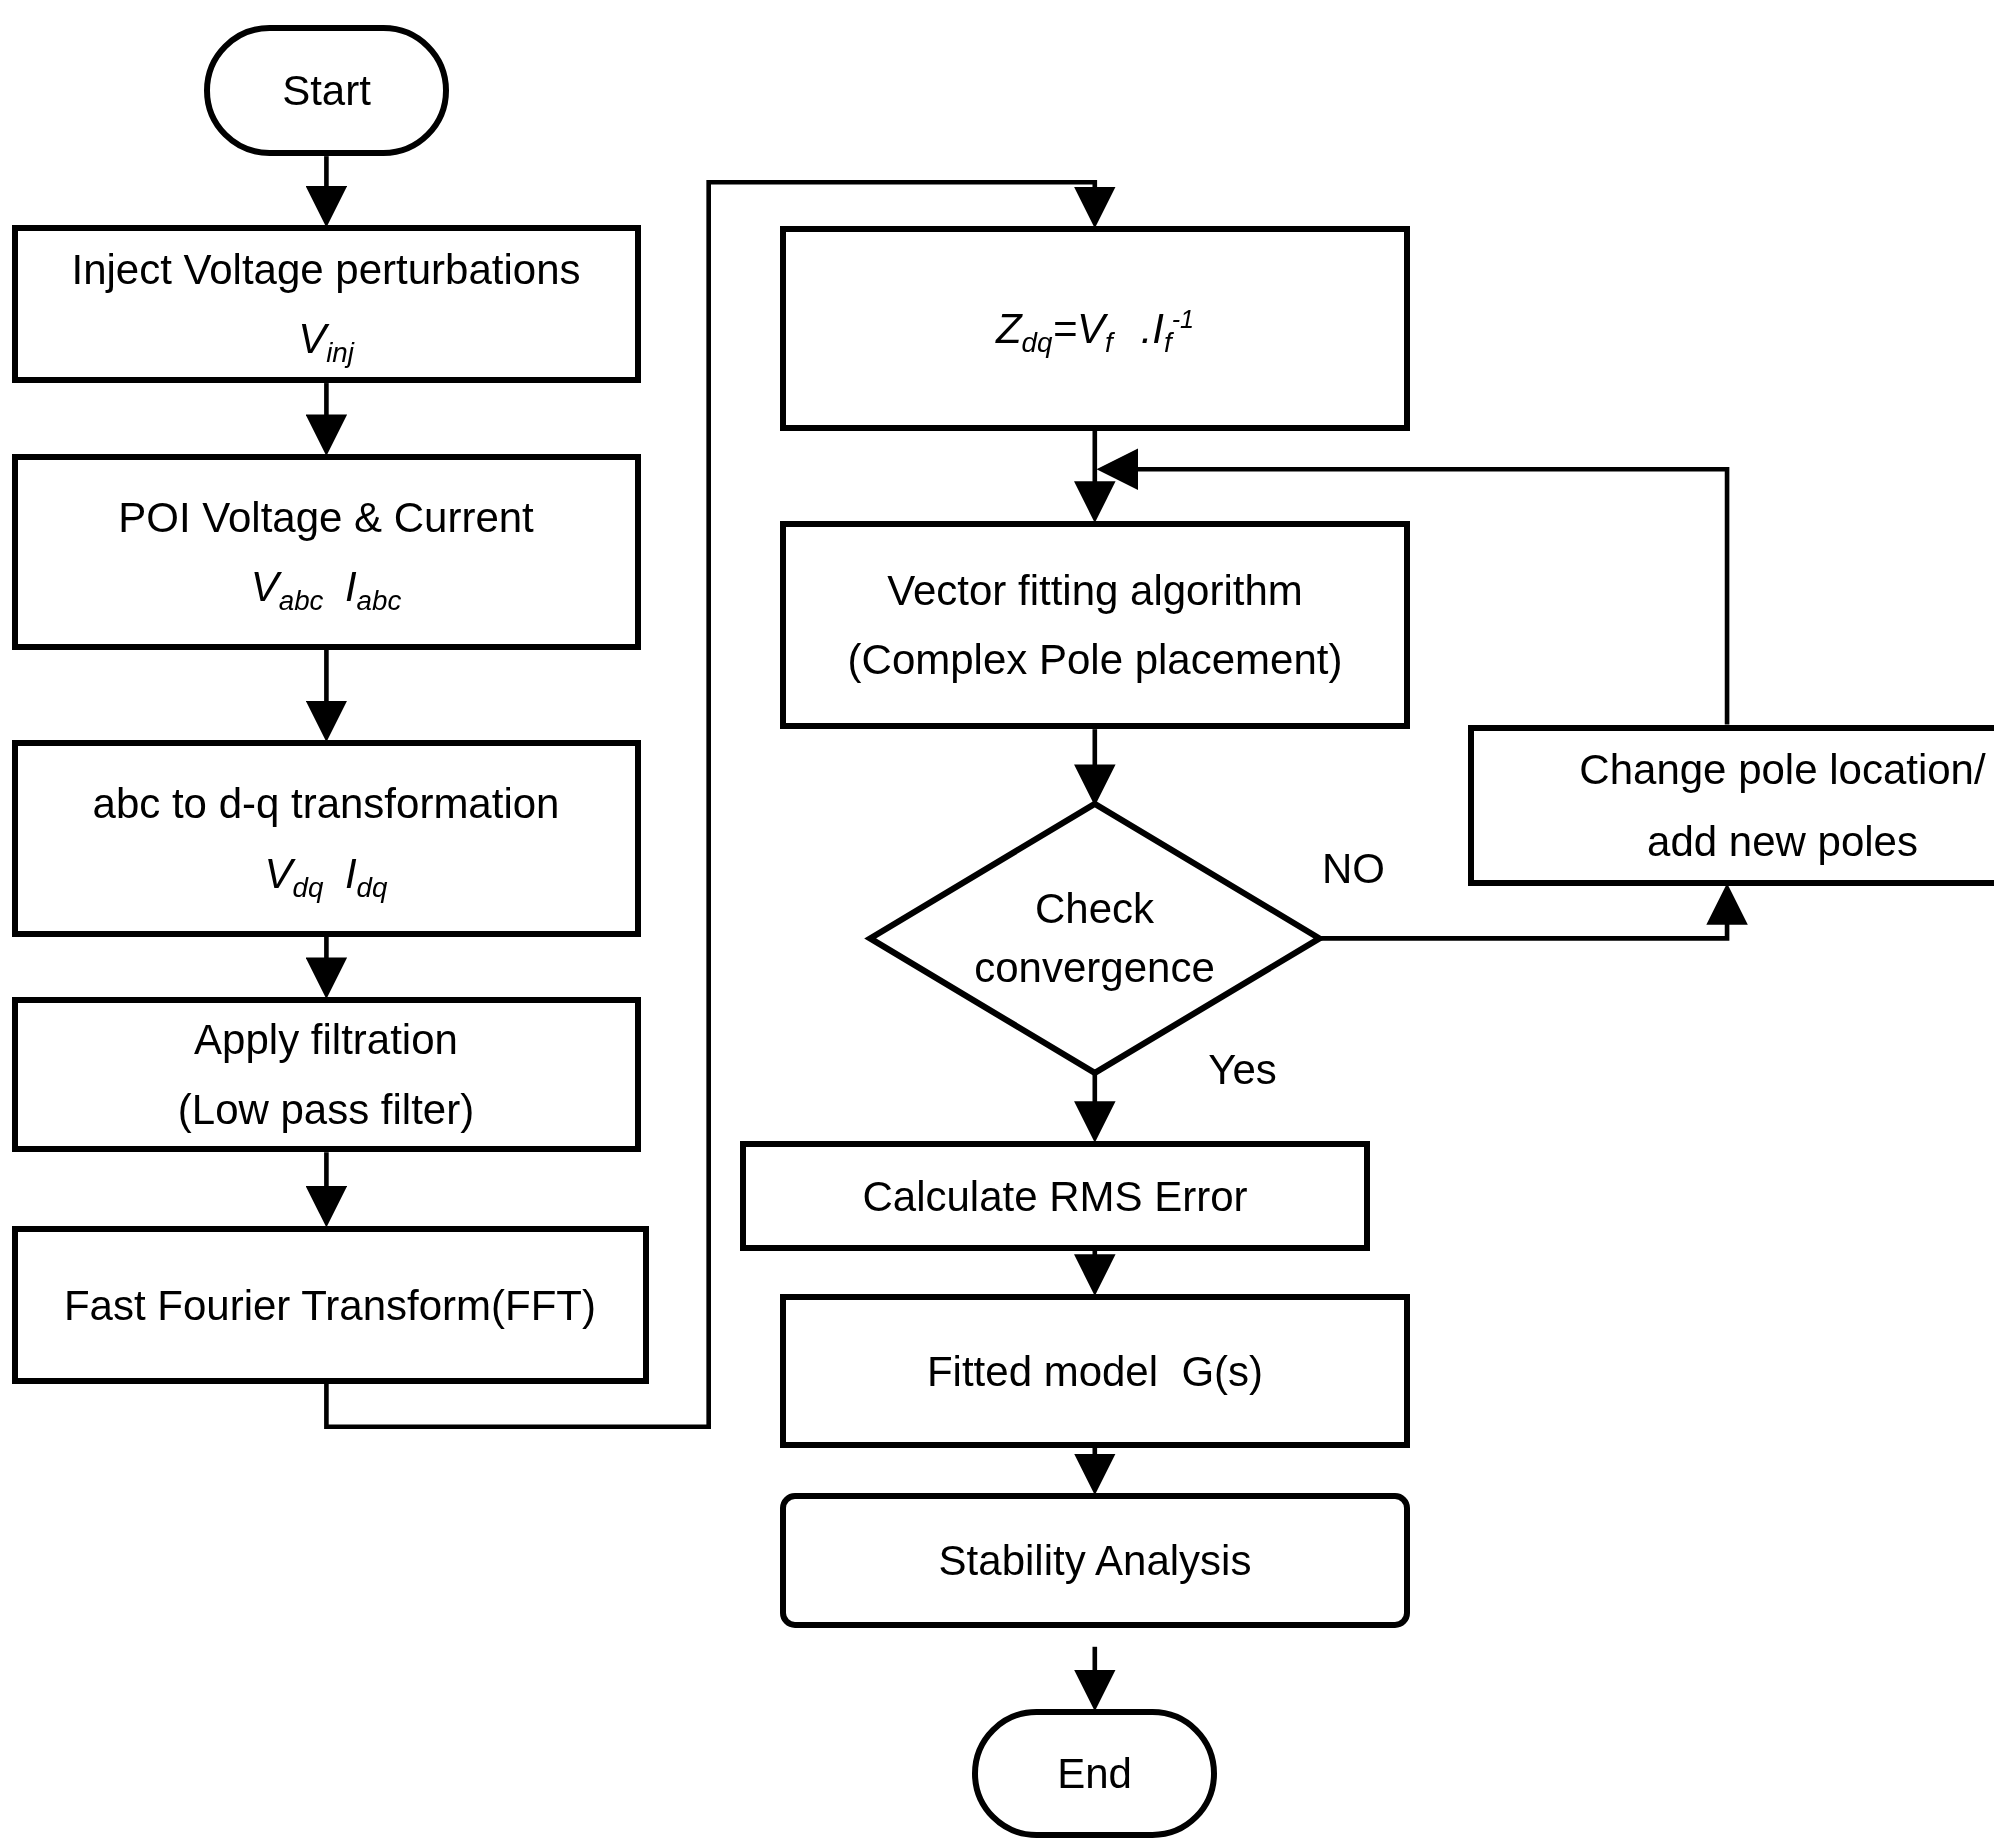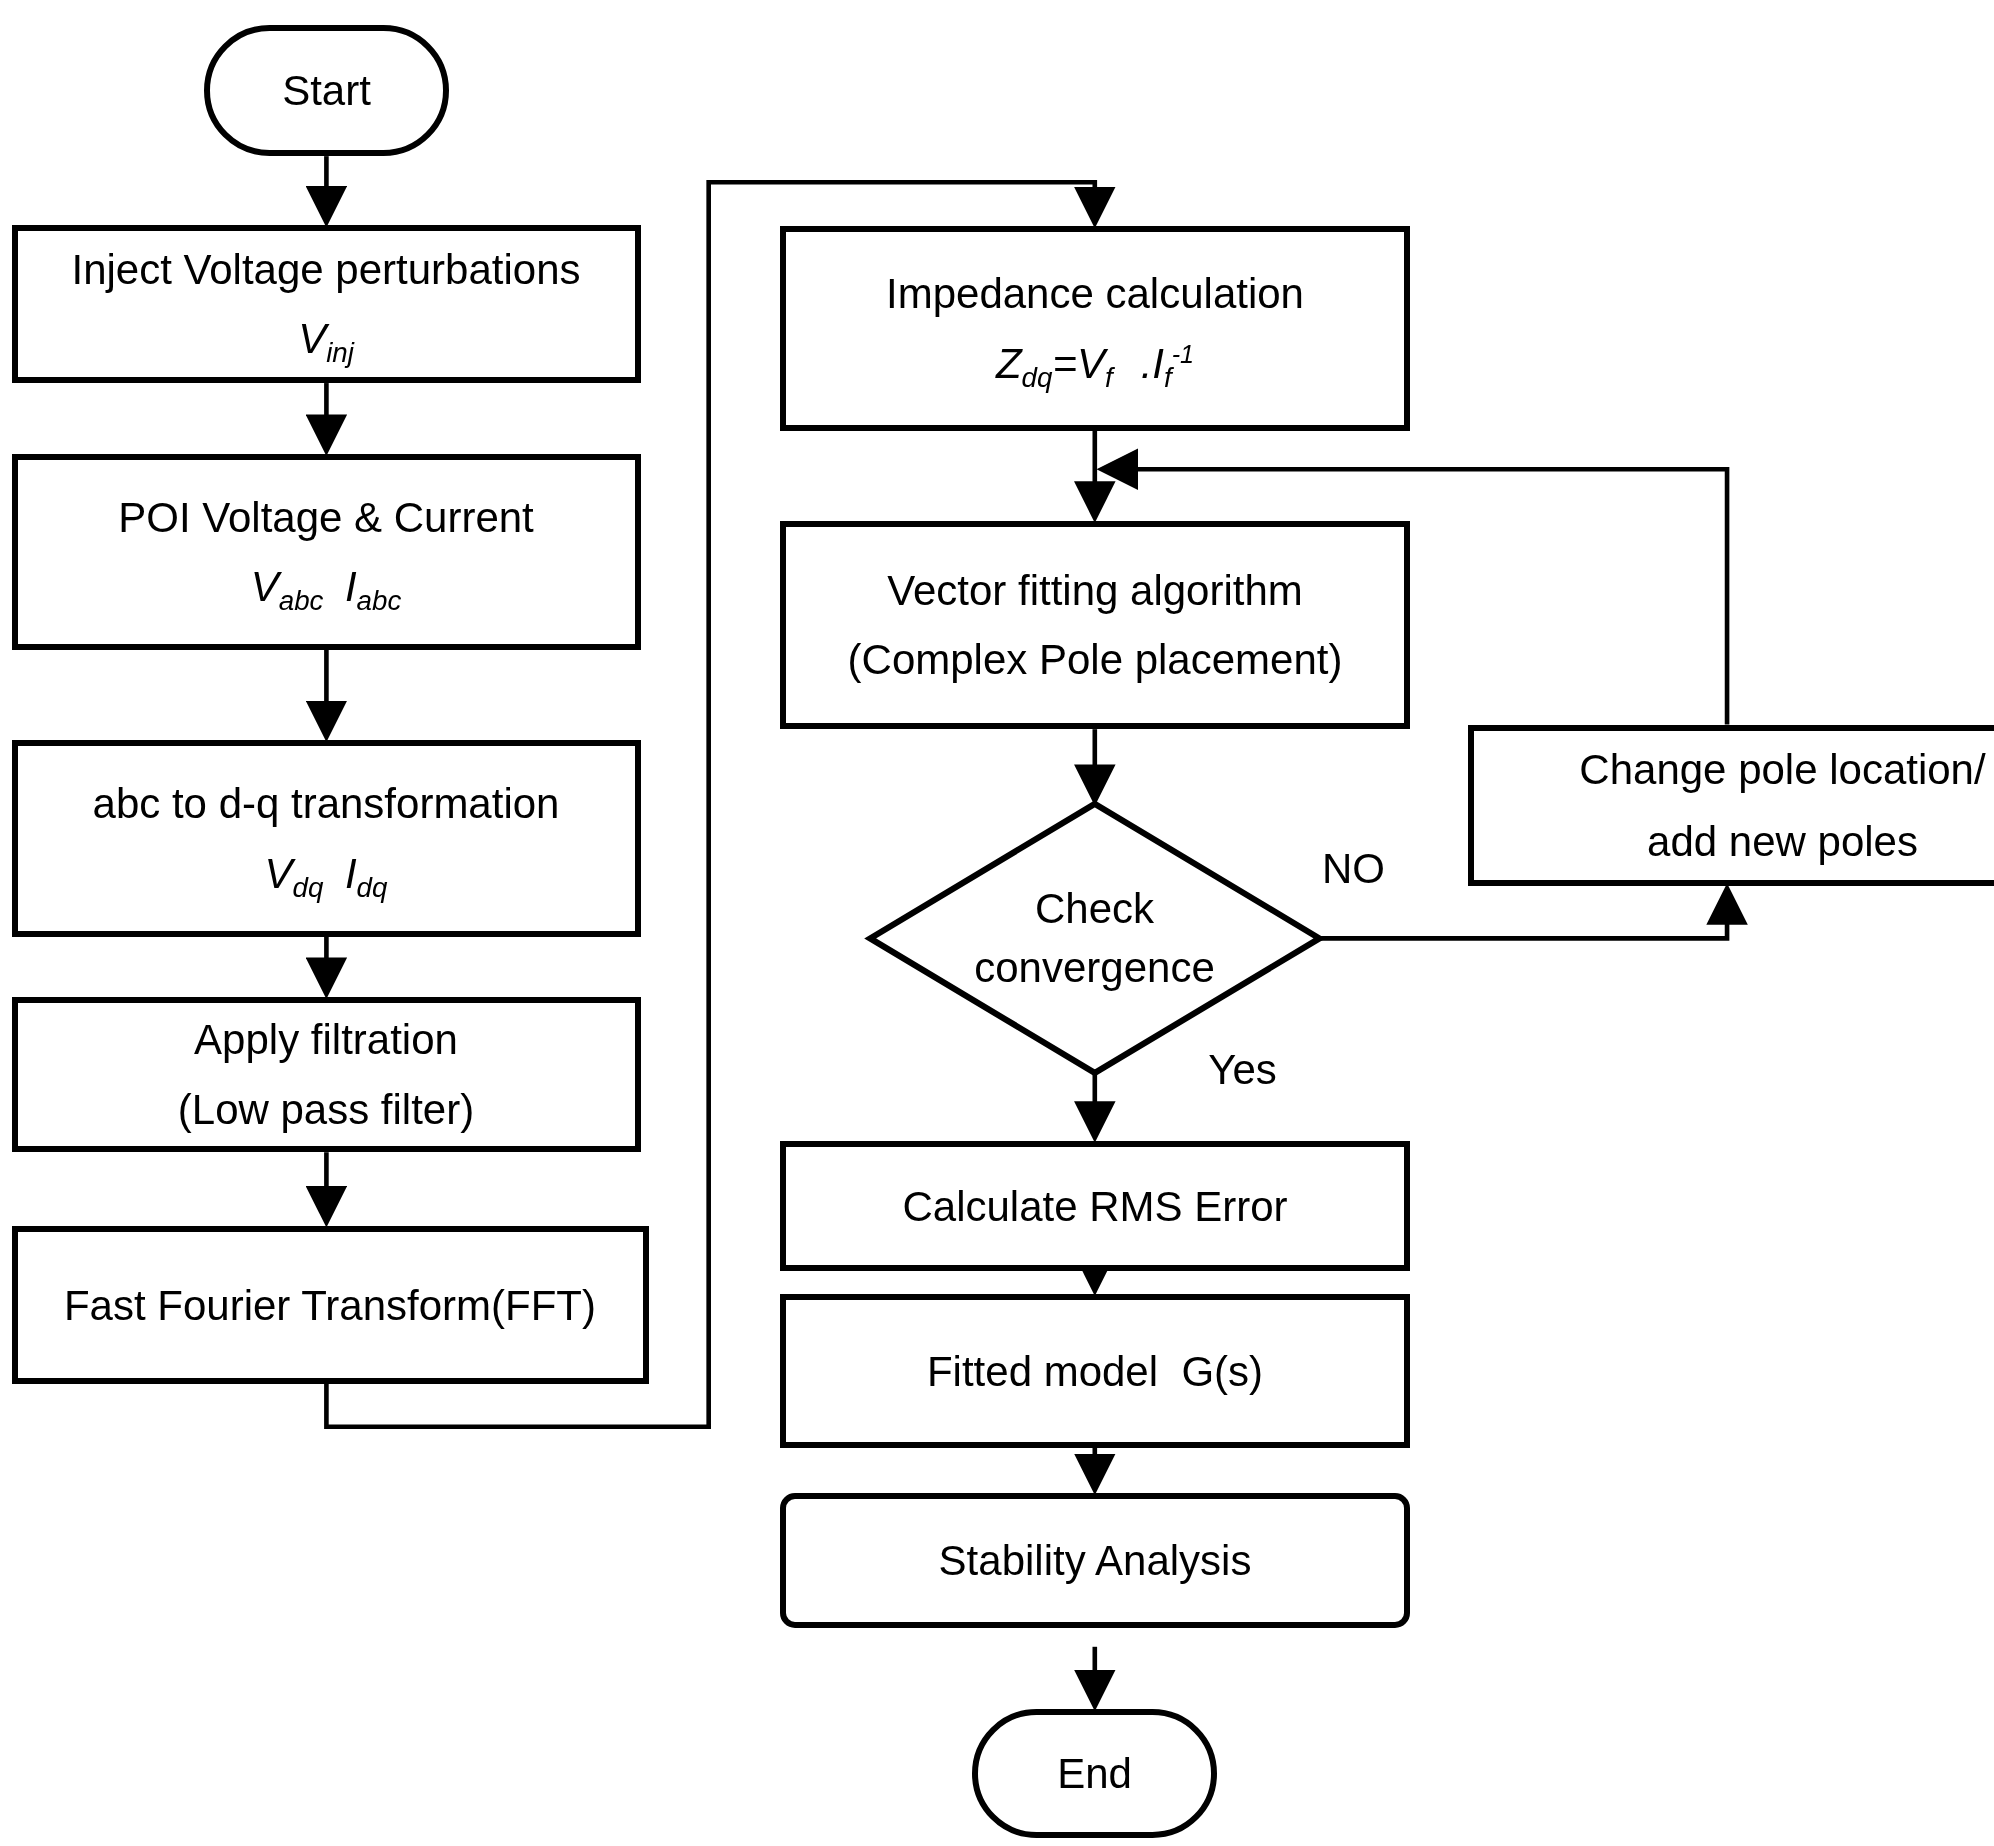--- a/index.html
+++ b/index.html
@@ -84,21 +84,20 @@
   <div class="node" style="left:11.5px;top:997px;width:629px;height:155px;">
     <div>Apply filtration</div>
     <div>(Low pass filter)</div>
   </div>
 
   <div class="node" style="left:11.5px;top:1226px;width:637px;height:158px;">
     <div>Fast Fourier Transform(FFT)</div>
   </div>
 
   <div class="node" style="left:780px;top:226px;width:630px;height:205px;">
-    <div>Impedance calculation</div>
     <div class="frm"><span><span>Z</span><sub>dq</sub></span><span><span>=V</span><sub>f</sub></span><span class="g3"><span>.I</span><sub>f</sub><sup>-1</sup></span></div>
   </div>
 
   <div class="node" style="left:780px;top:521px;width:630px;height:208px;">
     <div>Vector fitting algorithm</div>
     <div>(Complex Pole placement)</div>
   </div>
 
   <div class="plain" style="left:902px;top:866px;width:385px;height:146px;flex-direction:column;">
     <div>Check</div>
@@ -110,21 +109,21 @@
   </div>
   <div class="plain" style="left:1185px;top:1042px;width:115px;height:57px;">
     <span>Yes</span>
   </div>
 
   <div class="node" style="left:1468px;top:725px;width:605px;height:161px;gap:9px;padding-left:24px;">
     <div>Change pole location/</div>
     <div>add new poles</div>
   </div>
 
-  <div class="node" style="left:780px;top:1141px;width:630px;height:130px;">
+  <div class="node" style="left:740px;top:1141px;width:630px;height:110px;">
     <div>Calculate RMS Error</div>
   </div>
 
   <div class="node" style="left:780px;top:1294px;width:630px;height:154px;">
     <div class="pre">Fitted model  G(s)</div>
   </div>
 
   <div class="node" style="left:780px;top:1493px;width:630px;height:135px;border-radius:15px;">
     <div>Stability Analysis</div>
   </div>

